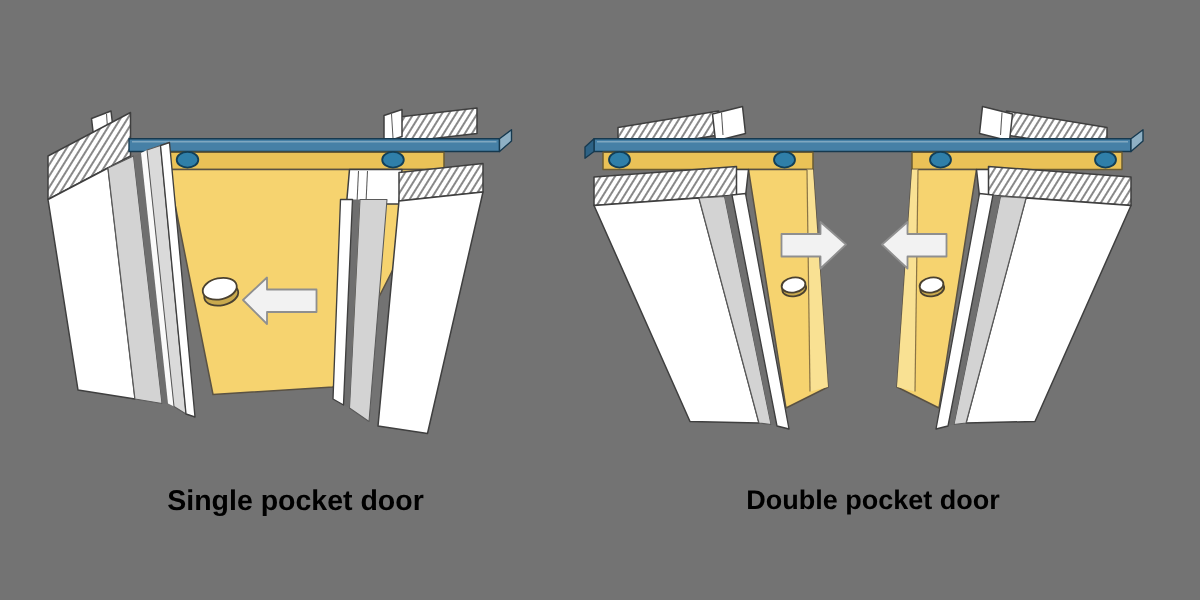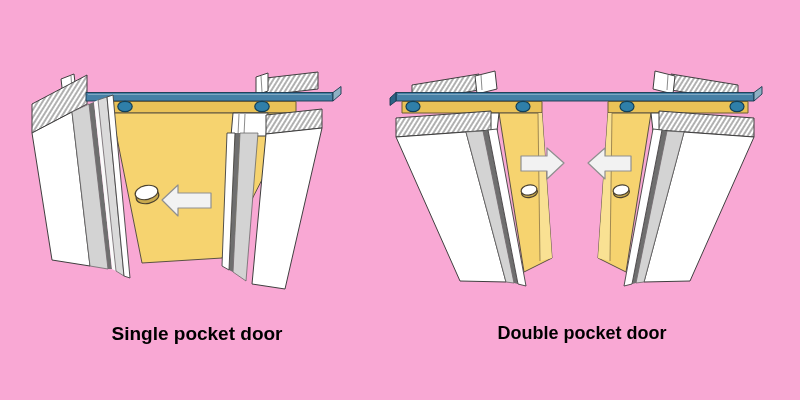--- a/index.html
+++ b/index.html
@@ -1,16 +1,16 @@
 <!DOCTYPE html>
 <html><head>
 <meta charset="utf-8">
 <style>
   html,body{margin:0;padding:0;background:#fff;}
-  .canvas{position:relative;width:800px;height:400px;background:#f9a8d4;overflow:hidden;
+  .canvas{position:relative;width:800px;height:400px;background:#737373;overflow:hidden;
           font-family:"Liberation Sans",sans-serif;}
   svg{position:absolute;left:0;top:0;}
   .ol{stroke:#3f3f3f;stroke-width:1;stroke-linejoin:round;}
   .thin{stroke:#5a5a5a;stroke-width:.7;stroke-linejoin:round;}
   .noline{stroke:none;}
   .edge{stroke:#3f3f3f;stroke-width:.9;stroke-linejoin:round;}
   .doorline{stroke:#5a5244;stroke-width:1;stroke-linejoin:round;}
   .striped{stroke:#6b5c33;stroke-width:1;stroke-linejoin:round;}
   .trackline{stroke:#16394f;stroke-width:.9;stroke-linejoin:round;}
   .rollerline{stroke:#123f58;stroke-width:1.2;}

